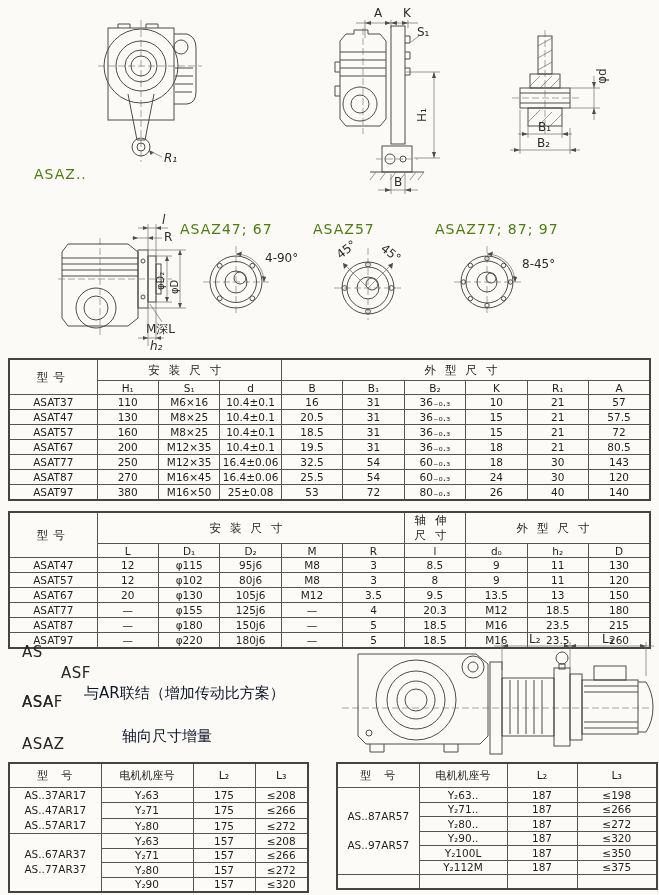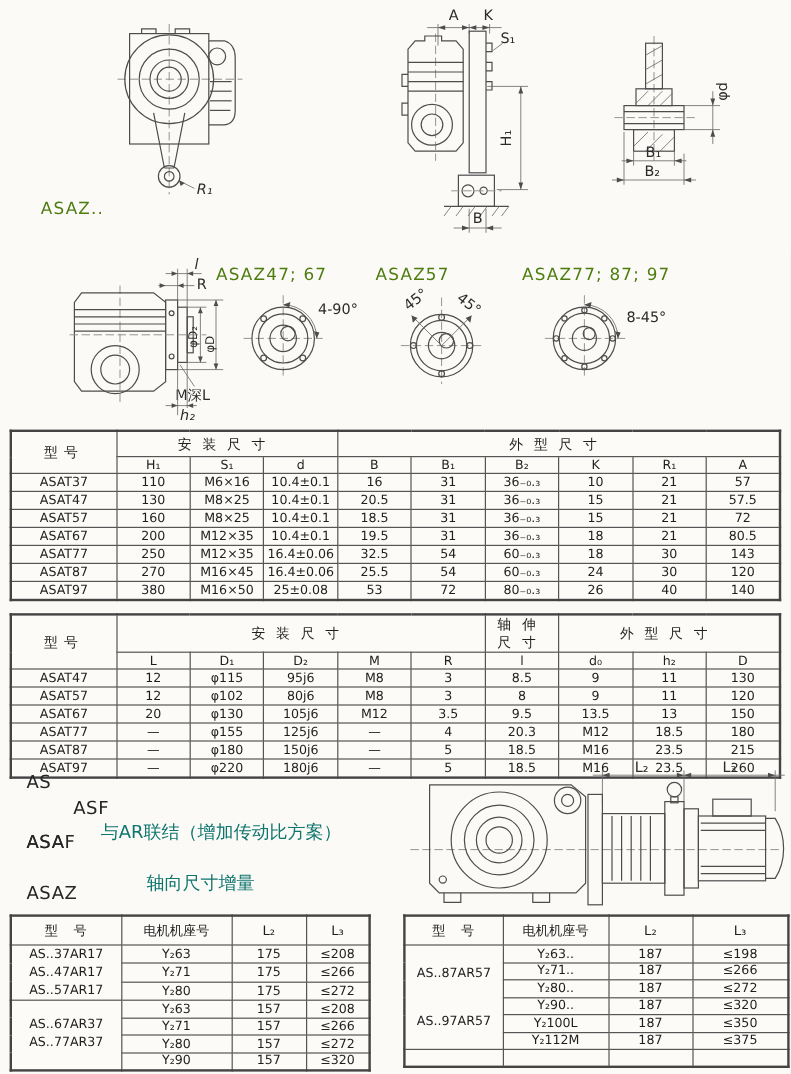--- a/index.html
+++ b/index.html
@@ -24,24 +24,24 @@
      padding:0 1px;font-weight:normal;font-size:10.5px;color:#1f1f1f;}
   .dim-table thead tr:first-child th{height:20px;font-size:11.5px;}
   .dim-table thead tr.sub th{height:13px;font-size:10.5px;}
   .dim-table tbody tr{height:15px;}
   .grp{letter-spacing:9px;padding-left:9px;}
   .model-h{letter-spacing:5px;padding-left:5px;font-size:11.5px;}
   .motor-table th{height:23px;font-size:11px;}
   .motor-table th.mh{letter-spacing:13px;padding-left:13px;}
   .motor-table tbody tr{height:14.5px;}
   .group-model{white-space:pre-line;line-height:15px;}
-  #motor-right .group-model{line-height:40px;}
+  #motor-right .group-model{line-height:29px;}
   
   .note-model{position:absolute;left:22px;font-size:15px;color:#262626;letter-spacing:.5px;}
-  .note-cn{position:absolute;font-size:15px;color:#0f766e;}
+  .note-cn{position:absolute;font-size:15px;color:#0f172a;}
 </style>
 </head>
 <body>
 
 <div class="page">
 
   <svg class="abs" style="left:96px;top:14px;" width="120" height="152" viewBox="0 0 120 152">
     <g>
       <line class="cl" x1="45" y1="6" x2="45" y2="148"></line>
       <line class="cl" x1="2" y1="52" x2="106" y2="52"></line>

